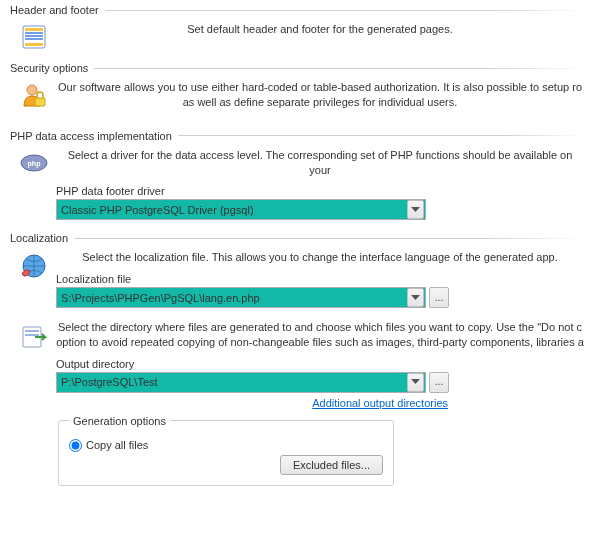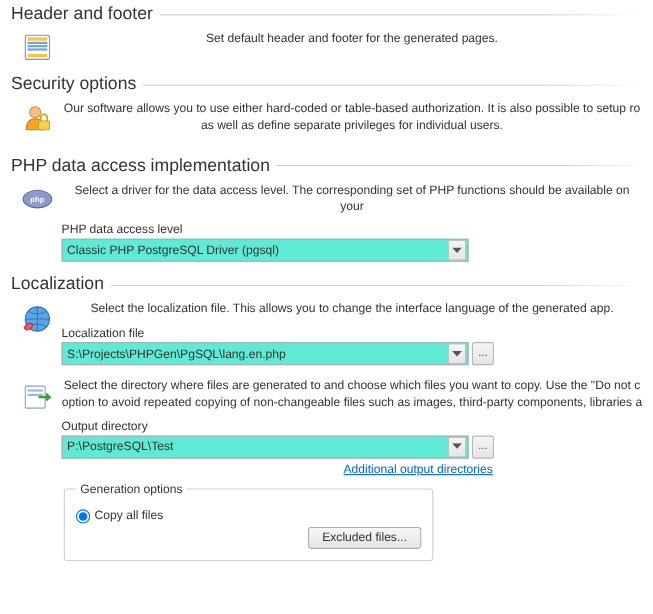--- a/index.html
+++ b/index.html
@@ -13,21 +13,21 @@
     width: 594px;
   }
   .section { padding: 0 10px 8px 10px; }
   .section-header {
     display: flex;
     align-items: center;
     padding: 4px 0 2px 0;
   }
   .section-title {
     color: #333;
-    font-size: 16px;
+    font-size: 11px;
     margin-right: 6px;
     white-space: nowrap;
   }
   .section-rule {
     flex: 1;
     height: 1px;
     background: linear-gradient(to right, #d0d0d0 0%, #d0d0d0 80%, rgba(208,208,208,0) 100%);
   }
   .section-body {
     display: flex;
@@ -58,21 +58,21 @@
   }
   .combo-row {
     display: flex;
     align-items: center;
     gap: 3px;
   }
   .combo {
     display: flex;
     align-items: center;
     border: 1px solid #abadb3;
-    background: #5eead4;
+    background: #14b8a6;
     height: 21px;
     width: 370px;
   }
   .combo-text {
     flex: 1;
     padding: 0 4px;
     font-size: 11px;
     color: #333;
     overflow: hidden;
     white-space: nowrap;
@@ -203,21 +203,21 @@
   </div>
   <div class="section-body">
     <div class="icon-slot">
       <svg class="ico-php" viewBox="0 0 30 26">
         <ellipse cx="15" cy="13" rx="13" ry="8" fill="#8e9ac7" stroke="#5a6aa3"></ellipse>
         <text x="15" y="16" text-anchor="middle" font-size="7" fill="#fff" font-weight="bold">php</text>
       </svg>
     </div>
     <div class="content">
       <div class="desc">Select a driver for the data access level. The corresponding set of PHP functions should be available on your </div>
-      <div class="field-label">PHP data access level</div>
+      <div class="field-label">PHP data footer driver</div>
       <div class="combo-row">
         <div class="combo compact-combo">
           <div class="combo-text">Classic PHP PostgreSQL Driver (pgsql)</div>
           <div class="combo-btn">
             <svg width="9" height="6">
                 <path d="M0 0 L9 0 L4.5 5 Z" fill="#555"></path>
               </svg>
           </div>
         </div>
       </div>

